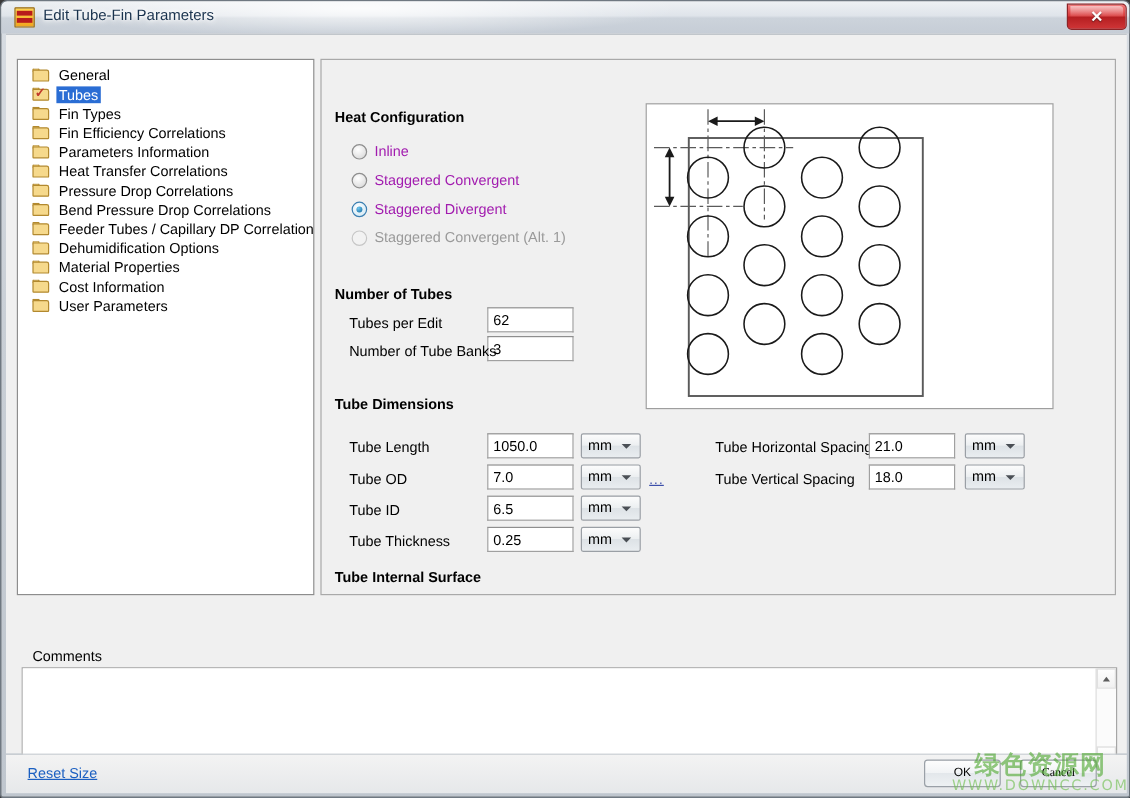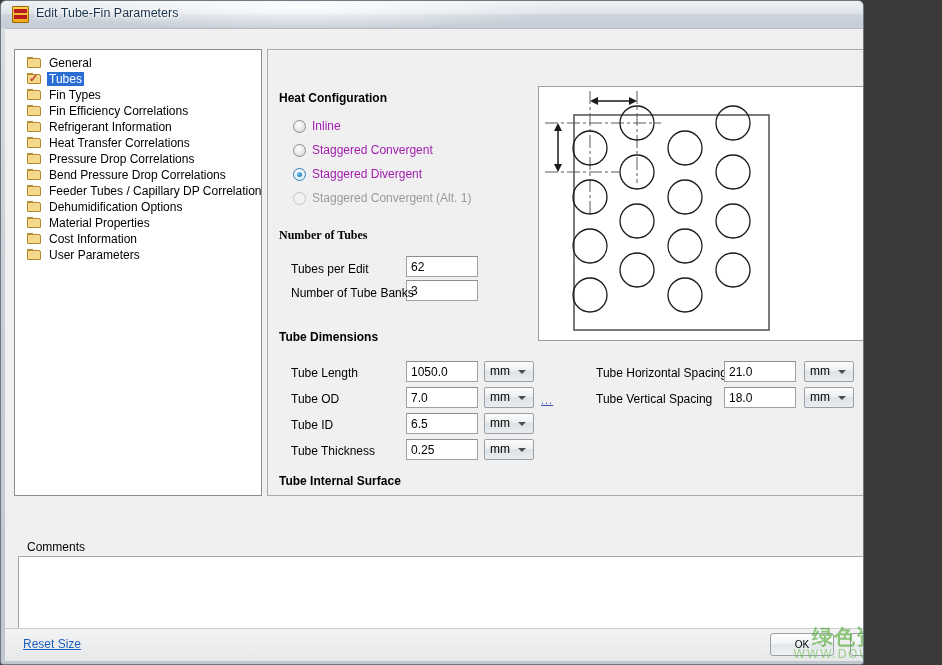--- a/index.html
+++ b/index.html
@@ -11,21 +11,21 @@
     overflow: hidden;
   }
   body {
     background: #3a3a3a;
   }
 
   
   #window {
     position: absolute;
     left: 0; top: 0;
-    width: 864px; height: 665px;
+    width: 942px; height: 665px;
     background: linear-gradient(#d8dde3, #c9cfd6 40%, #bfc6ce 100%);
     border: 1px solid #6f7881;
     border-radius: 6px 6px 3px 3px;
     overflow: hidden;
   }
   #titlebar {
     position: absolute; left: 0; top: 0;
     width: 942px; height: 27px;
     background: linear-gradient(#eef1f4 0%, #dfe4ea 45%, #ccd3db 52%, #c6cdd6 100%);
     border-radius: 5px 5px 0 0;
@@ -390,21 +390,21 @@
               <span class="tab"></span>
               <span class="back"></span>
             </span>
           <span class="lbl">Fin Efficiency Correlations</span>
         </div>
         <div class="tree-item">
           <span class="folder">
               <span class="tab"></span>
               <span class="back"></span>
             </span>
-          <span class="lbl">Refrigerant Information</span>
+          <span class="lbl">Parameters Information</span>
         </div>
         <div class="tree-item">
           <span class="folder">
               <span class="tab"></span>
               <span class="back"></span>
             </span>
           <span class="lbl">Heat Transfer Correlations</span>
         </div>
         <div class="tree-item">
           <span class="folder">
@@ -472,21 +472,21 @@
       </div>
       <div class="radio-row" style="left:25px; top:117px;">
         <span class="radio on"></span>
         <span class="rl">Staggered Divergent</span>
       </div>
       <div class="radio-row disabled" style="left:25px; top:141px;">
         <span class="radio"></span>
         <span class="rl">Staggered Convergent (Alt. 1)</span>
       </div>
 
-      <div class="group-title" style="left:11px; top:178px;font-family:Liberation Serif, serif;">Number of Tubes</div>
+      <div class="group-title" style="left:11px; top:188px;">Number of Tubes</div>
 
       <div class="field-label" style="left:23px; top:212px;">Tubes per Edit</div>
       <input class="tinput" style="left: 138px; top: 206px; width: 72px;" type="text" value="62">
 
       <div class="field-label" style="left:23px; top:236px; z-index:3;">Number of Tube Banks</div>
       <input class="tinput" style="left: 138px; top: 230px; width: 72px; z-index: 2;" type="text" value="3">
 
       <div class="group-title" style="left:11px; top:280px;">Tube Dimensions</div>
 
       <div class="field-label" style="left:23px; top:316px;">Tube Length</div>

